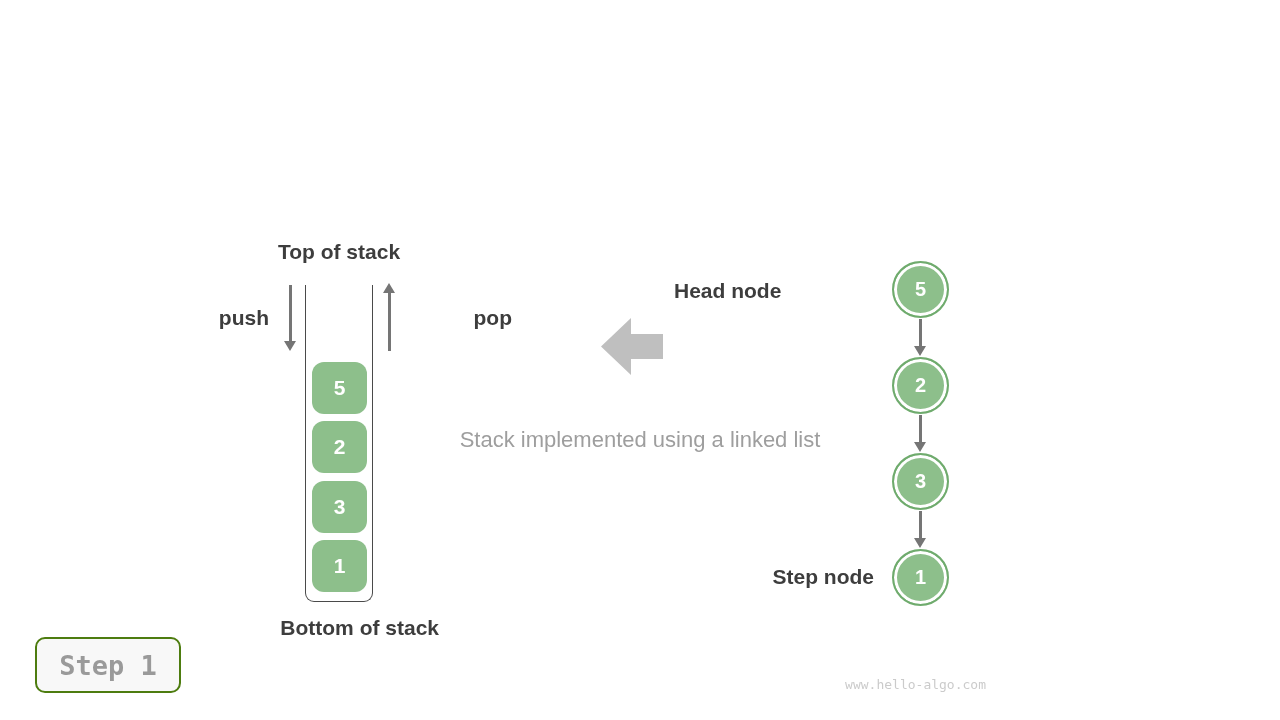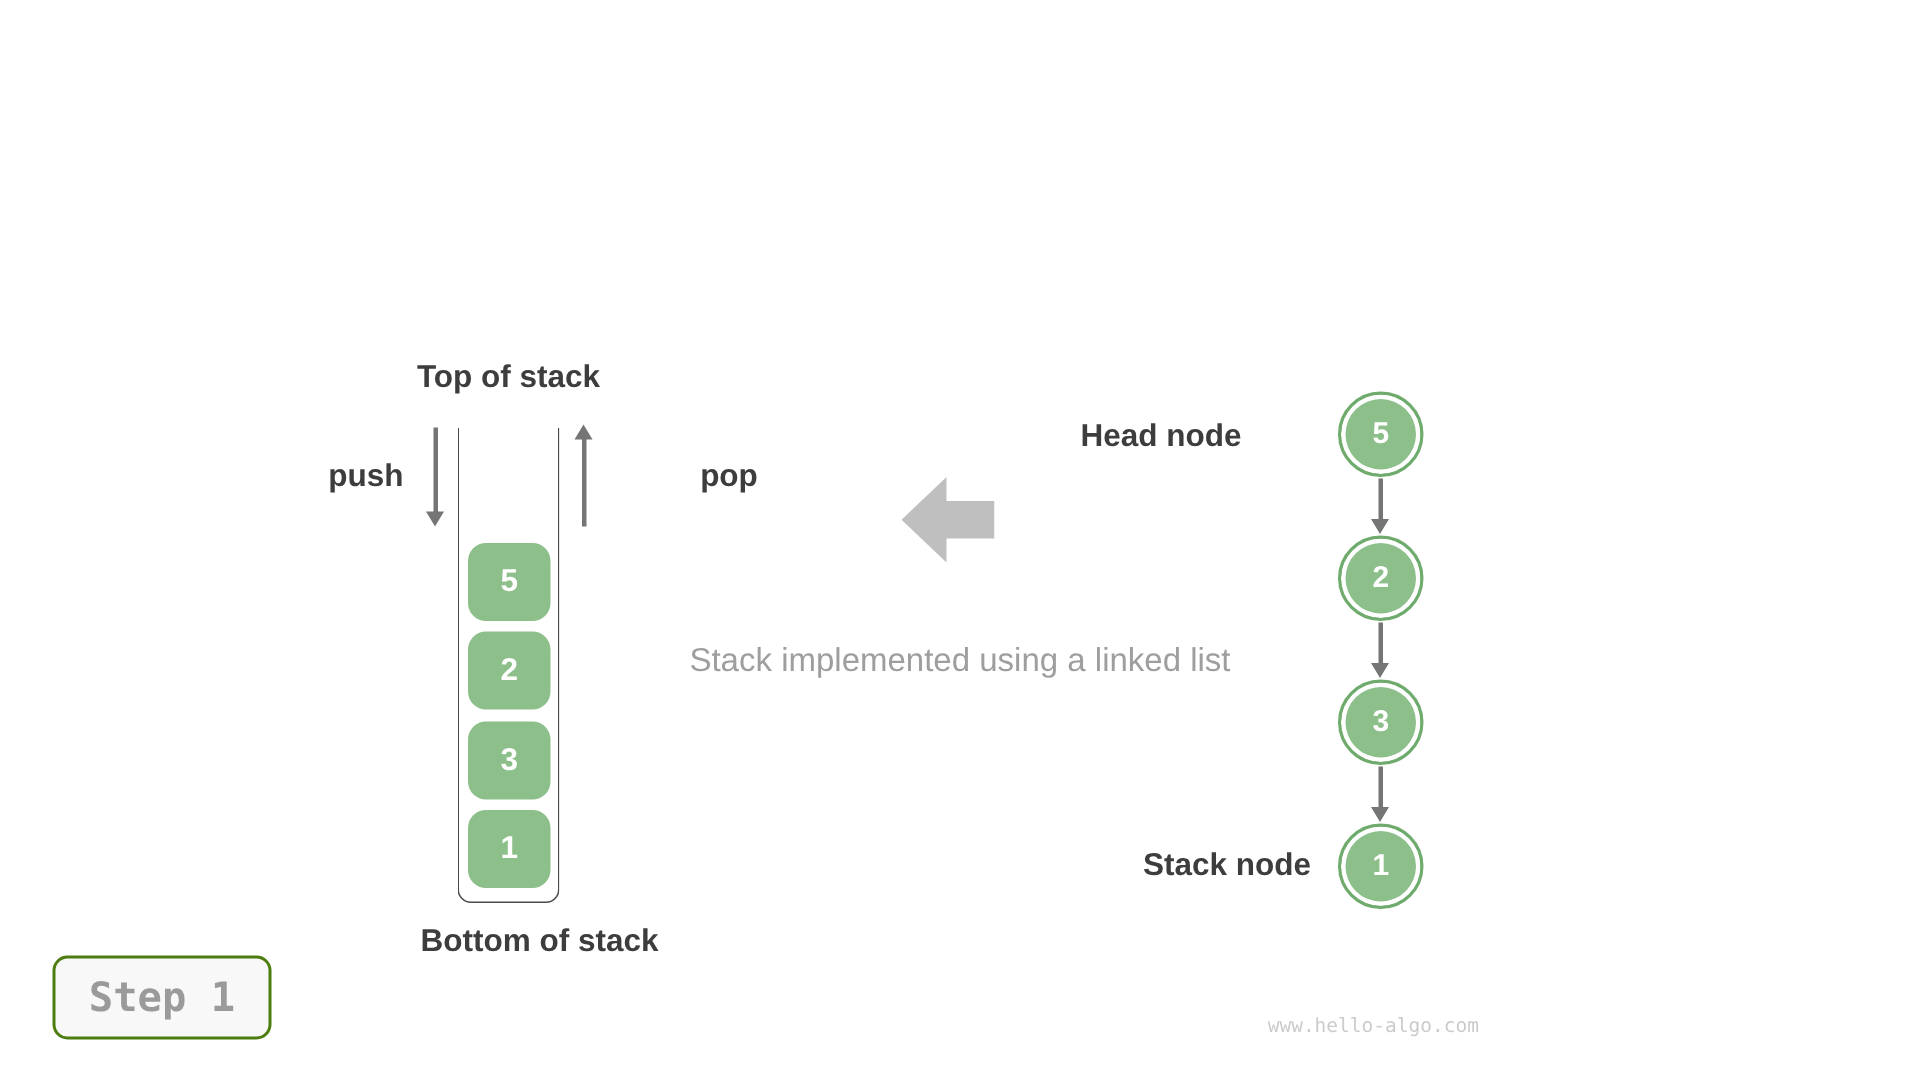--- a/index.html
+++ b/index.html
@@ -14,22 +14,22 @@
   .bold-label {
     position: absolute;
     font-weight: bold;
     font-size: 21px;
     color: var(--dark, #3d3d3d);
     white-space: nowrap;
   }
   #top-label    { left: 239px; top: 240px; width: 200px; text-align: center; }
   #bottom-label { left: 239px; top: 616px; width: 200px; text-align: right; }
   #push-label   { left: 169px; top: 306px; width: 100px; text-align: right; }
-  #pop-label    { left: 436px; top: 306px; width: 100px; text-align: center; }
-  #head-label   { left: 674px; top: 279px; width: 200px; text-align: center; }
+  #pop-label    { left: 412px; top: 306px; width: 100px; text-align: right; }
+  #head-label   { left: 674px; top: 279px; width: 200px; text-align: left; }
   #tail-label   { left: 674px; top: 565px; width: 200px; text-align: right; }
 
   #stack-container {
     position: absolute;
     left: 305px; top: 285px;
     width: 68px; height: 317px;
     box-sizing: border-box;
     border-left: 1.5px solid #4a4a4a;
     border-right: 1.5px solid #4a4a4a;
     border-bottom: 1.5px solid #4a4a4a;
@@ -149,21 +149,21 @@
   <div id="bottom-label" class="bold-label">Bottom of stack</div>
 
   <svg id="block-arrow" viewBox="0 0 62 57">
     <polygon points="0,28.5 30,0 30,16 62,16 62,41 30,41 30,57" fill="var(--block-arrow)"></polygon>
   </svg>
 
   <div id="caption-text">Stack implemented using a linked list</div>
 
   <div id="head-label" class="bold-label">Head node</div>
 
-  <div id="tail-label" class="bold-label">Stack node</div>
+  <div id="tail-label" class="bold-label">Step node</div>
 
   <div id="list-nodes">
       <div class="list-node" style="top: 261px;">5</div>
       <div class="varrow down" style="left: 913.5px; top: 319px; height: 37px;">
         <div class="shaft"></div>
         <div class="head"></div>
       </div>
       <div class="list-node" style="top: 357px;">2</div>
       <div class="varrow down" style="left: 913.5px; top: 415px; height: 37px;">
         <div class="shaft"></div>

